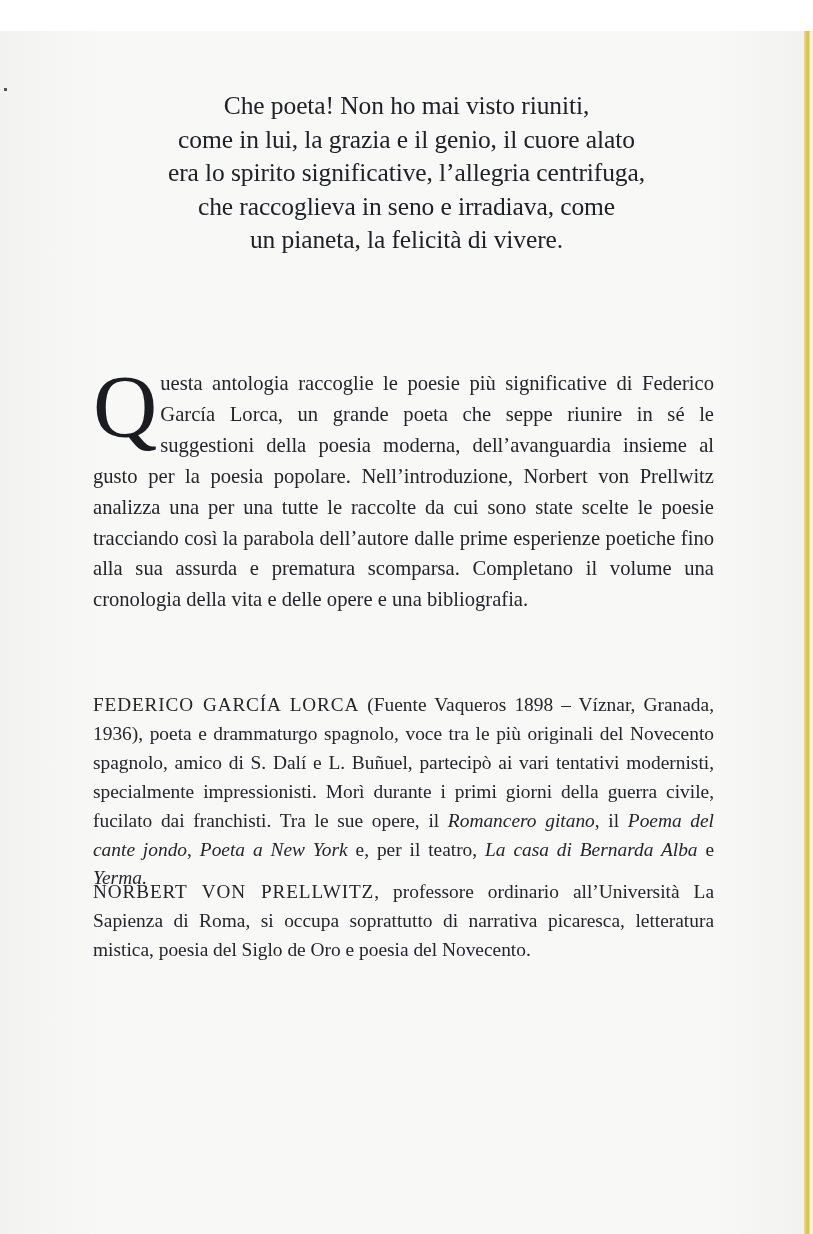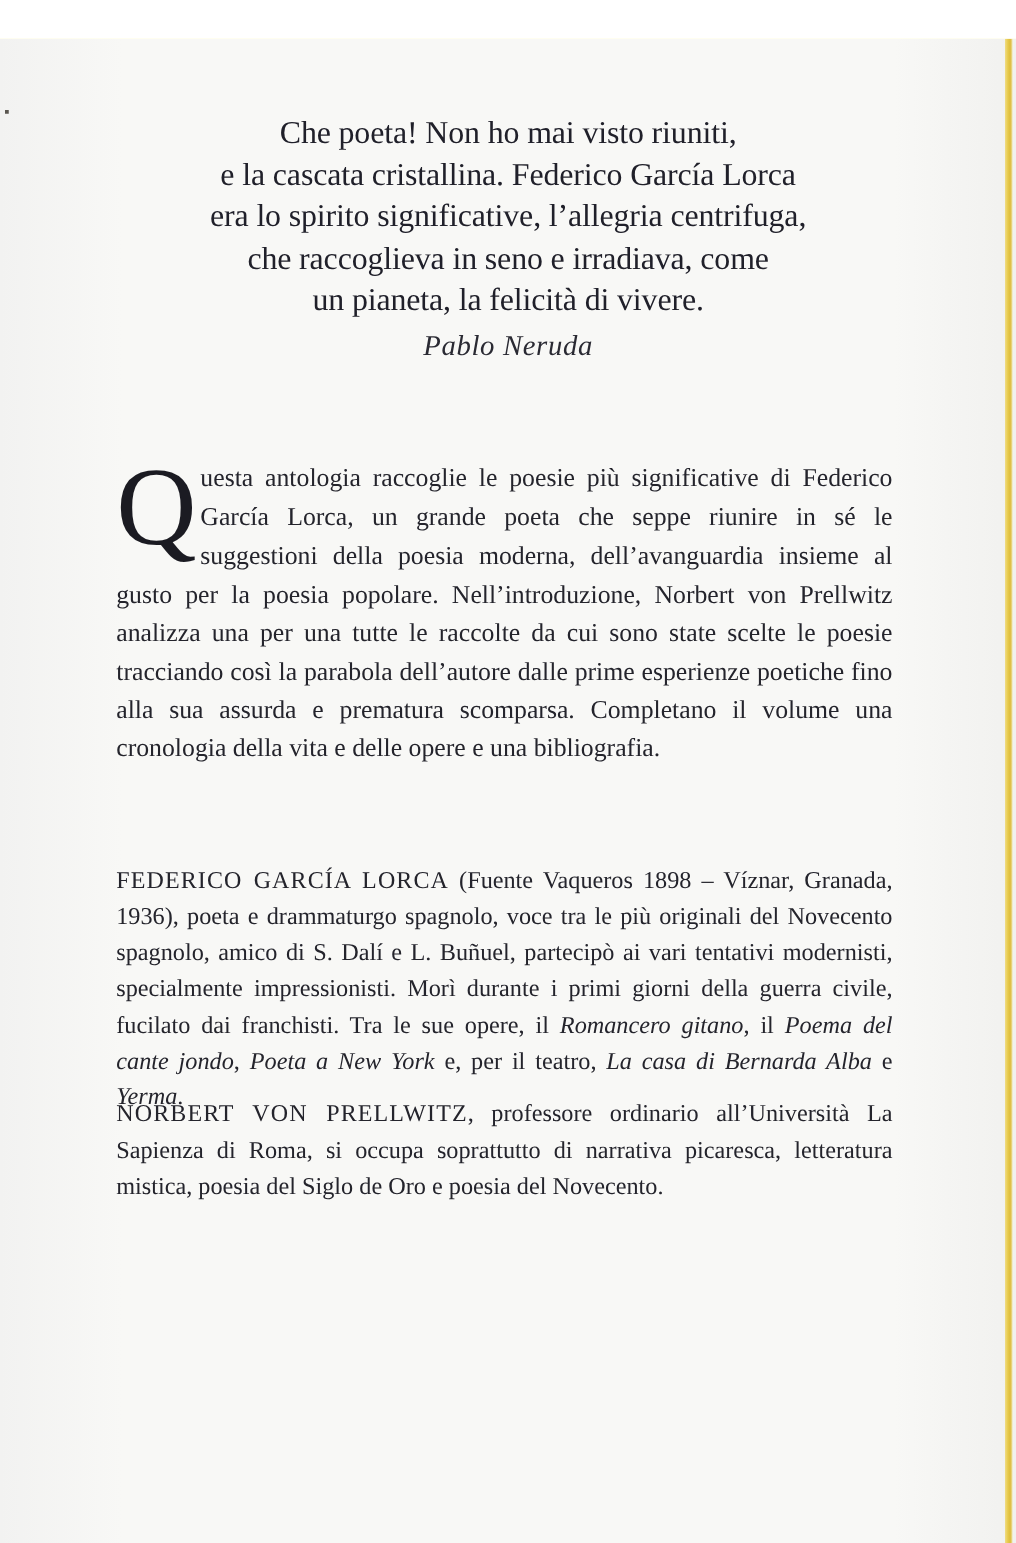--- a/index.html
+++ b/index.html
@@ -135,25 +135,24 @@
 </head>
 <body>
 
 <div class="page">
   <div class="paper-texture"></div>
   <div class="spine-strip"></div>
   <div class="speck"></div>
 
   <div class="quote-block">
     <div class="quote-line">Che poeta! Non ho mai visto riuniti,</div>
-    <div class="quote-line">e la cascata cristallina. Federico García Lorca</div>
+    <div class="quote-line">come in lui, la grazia e il genio, il cuore alato</div>
     <div class="quote-line">era lo spirito significative, l’allegria centrifuga,</div>
     <div class="quote-line">che raccoglieva in seno e irradiava, come</div>
     <div class="quote-line">un pianeta, la felicità di vivere.</div>
-    <div class="quote-attrib">Pablo Neruda</div>
   </div>
 
   <div class="column intro">
     <p><span class="dropcap">Q</span><span>uesta antologia raccoglie le poesie più significative di Federico García Lorca, un grande poeta che seppe riunire in sé le suggestioni della poesia moderna, dell’avanguardia insieme al gusto per la poesia popolare. Nell’introduzione, Norbert von Prellwitz analizza una per una tutte le raccolte da cui sono state scelte le poesie tracciando così la parabola dell’autore dalle prime esperienze poetiche fino alla sua assurda e prematura scomparsa. Completano il volume una cronologia della vita e delle opere e una bibliografia.</span></p>
   </div>
 
   <div class="column bio">
     <p><span class="name-caps">FEDERICO GARCÍA LORCA</span><span> (Fuente Vaqueros 1898 – Víznar, Granada, 1936), poeta e drammaturgo spagnolo, voce tra le più originali del Novecento spagnolo, amico di S. Dalí e L. Buñuel, partecipò ai vari tentativi modernisti, specialmente impressionisti. Morì durante i primi giorni della guerra civile, fucilato dai franchisti. Tra le sue opere, il </span><span class="work">Romancero gitano</span><span>, il </span><span class="work">Poema del cante jondo</span><span>, </span><span class="work">Poeta a New York</span><span> e, per il teatro, </span><span class="work">La casa di Bernarda Alba</span><span> e </span><span class="work">Yerma</span><span>.</span></p>
   </div>
 

